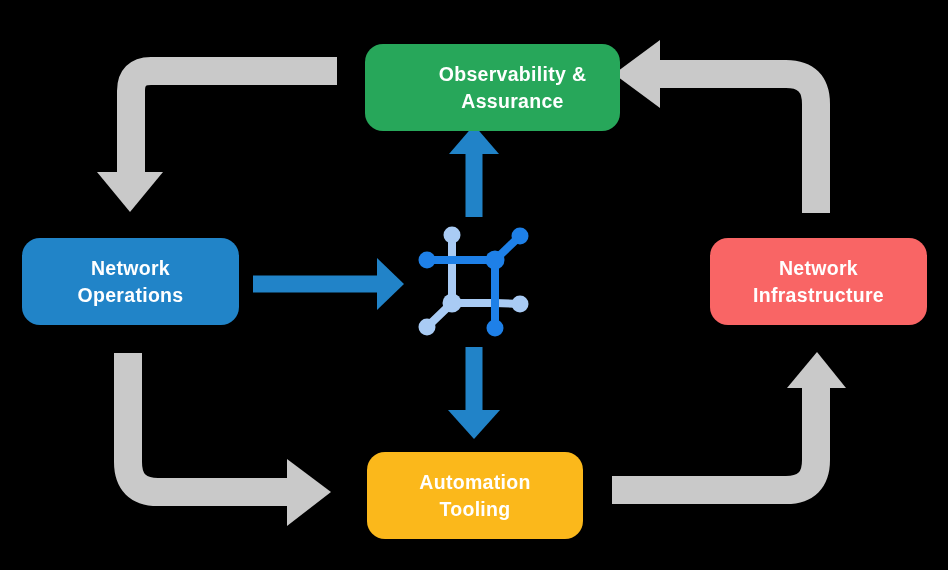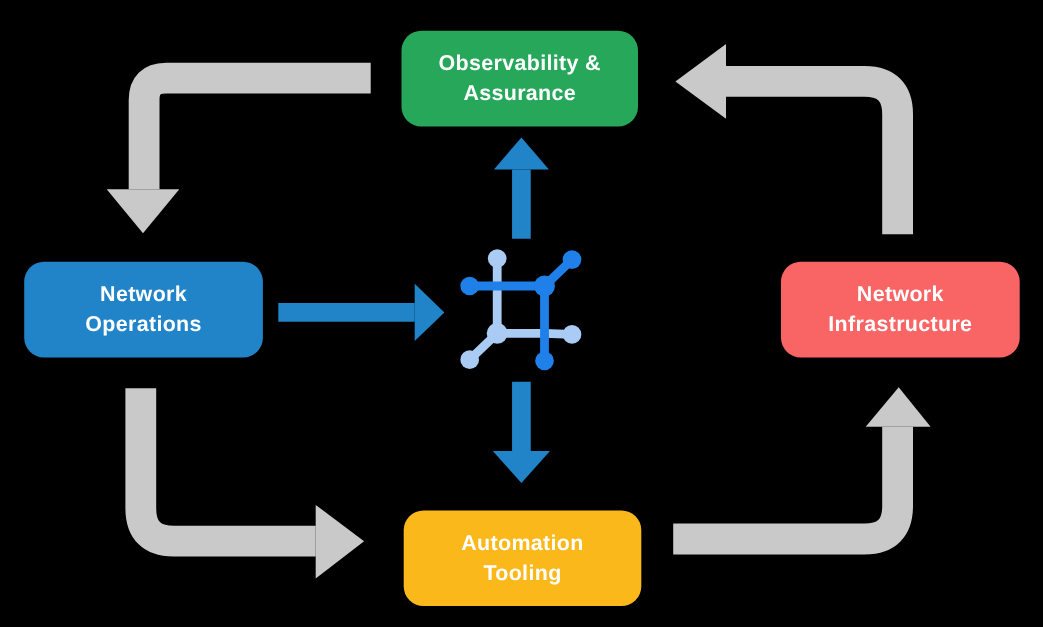--- a/index.html
+++ b/index.html
@@ -15,24 +15,24 @@
   .overlay{position:absolute;left:0;top:0;width:948px;height:570px;display:block;}
   .node{
     position:absolute;
     border-radius:18px;
     display:flex;align-items:center;justify-content:center;
     color:var(--text,#fff);
     font-size:19.5px;font-weight:700;letter-spacing:.3px;
     text-align:center;line-height:1.38;
   }
   .node span{white-space:pre-line;}
-  .node-green{left:365px;top:28px;width:215px;height:87px;background:var(--node-green);}
+  .node-green{left:365px;top:44px;width:215px;height:87px;background:var(--node-green);padding-left:40px;}
   .node-blue{left:22px;top:238px;width:217px;height:87px;background:var(--node-blue);}
   .node-red{left:710px;top:238px;width:217px;height:87px;background:var(--node-red);}
-  .node-yellow{left:367px;top:464px;width:216px;height:87px;background:var(--node-yellow);}
+  .node-yellow{left:367px;top:452px;width:216px;height:87px;background:var(--node-yellow);}
 
   .garrow{stroke:var(--arrow-gray);stroke-width:28;fill:none;}
   .ghead{fill:var(--arrow-gray);}
   .barrow{stroke:var(--arrow-blue);stroke-width:17;fill:none;}
   .bhead{fill:var(--arrow-blue);}
   .icon-line-light{stroke:var(--icon-lightblue);stroke-width:8;fill:none;stroke-linecap:round;}
   .icon-line-bright{stroke:var(--icon-blue);stroke-width:8;fill:none;stroke-linecap:round;}
   .icon-dot-light{fill:var(--icon-lightblue);}
   .icon-dot-bright{fill:var(--icon-blue);}
 </style>

